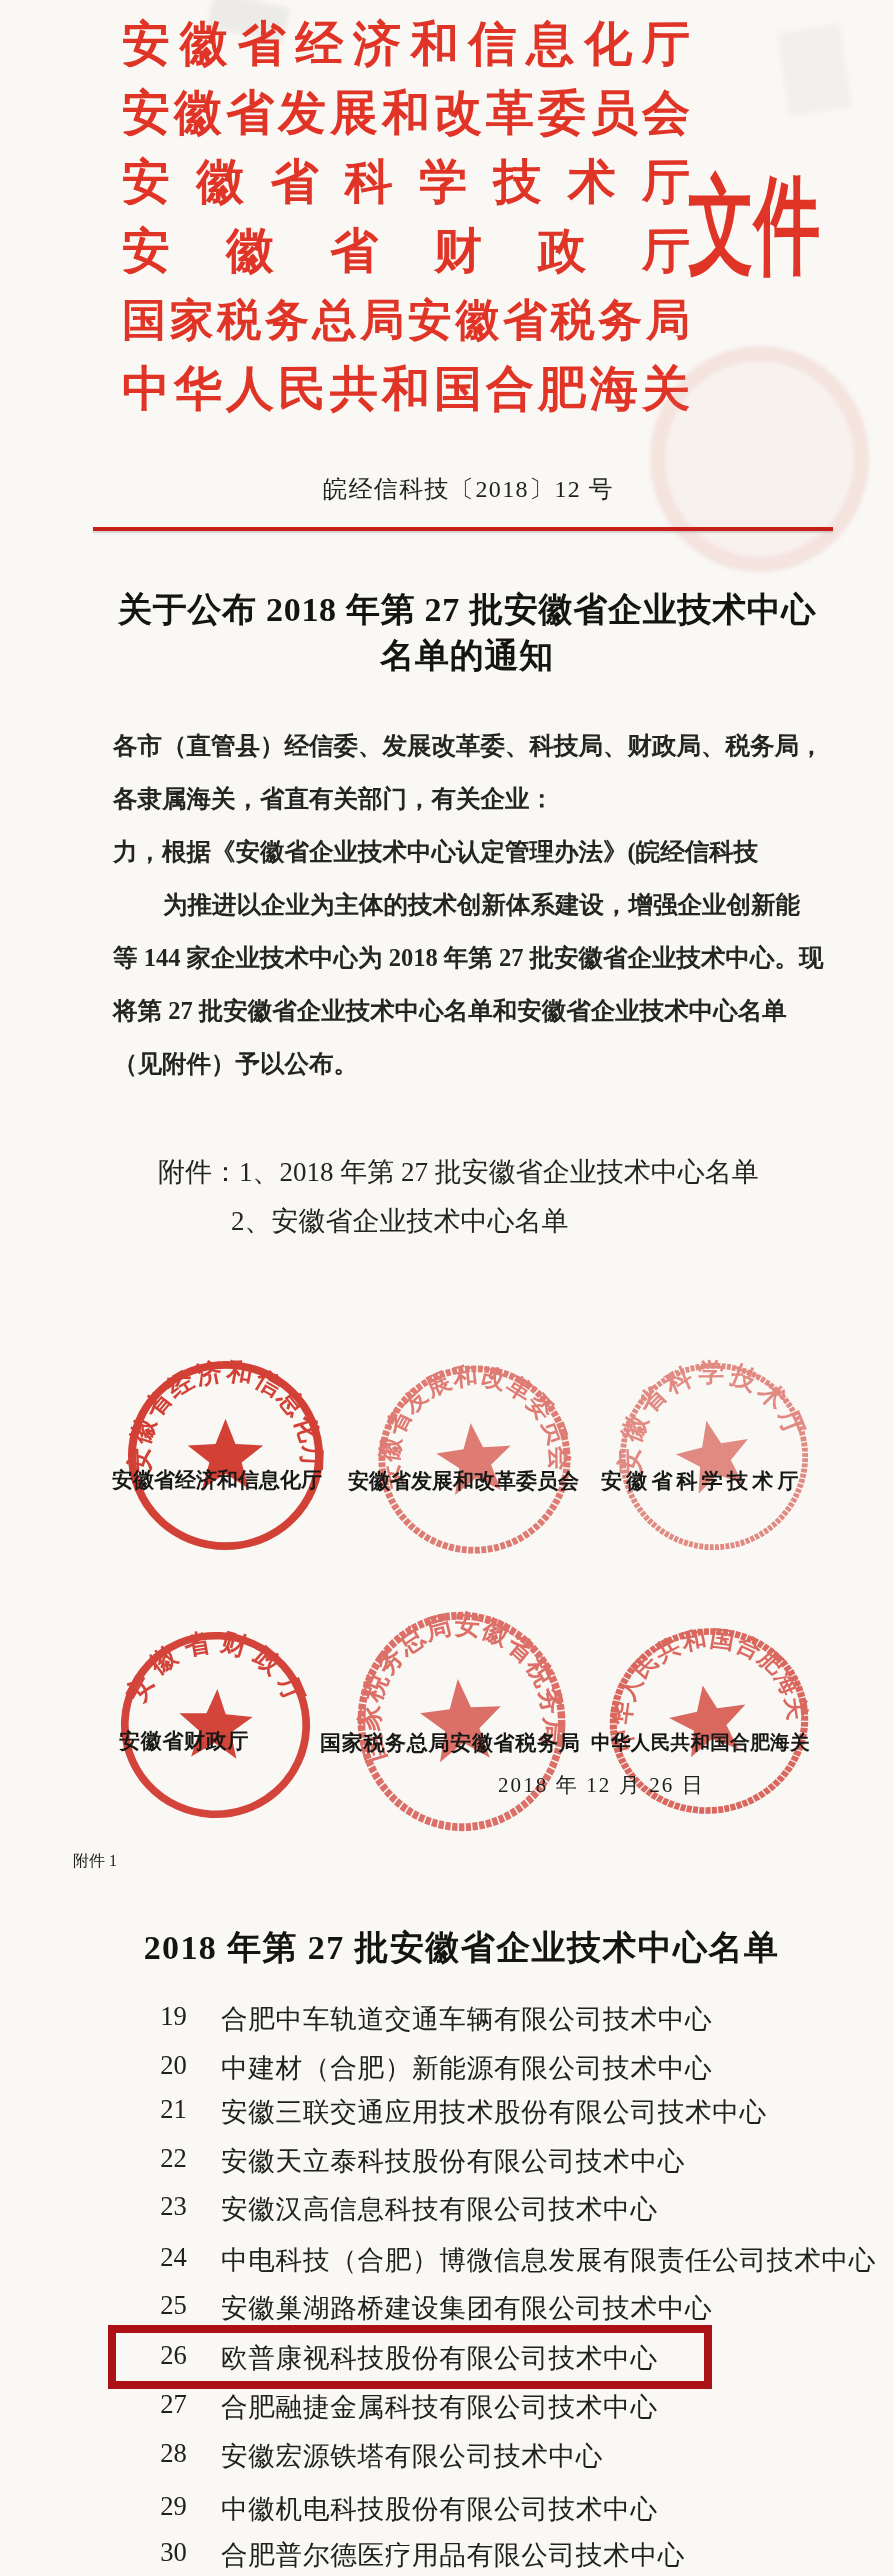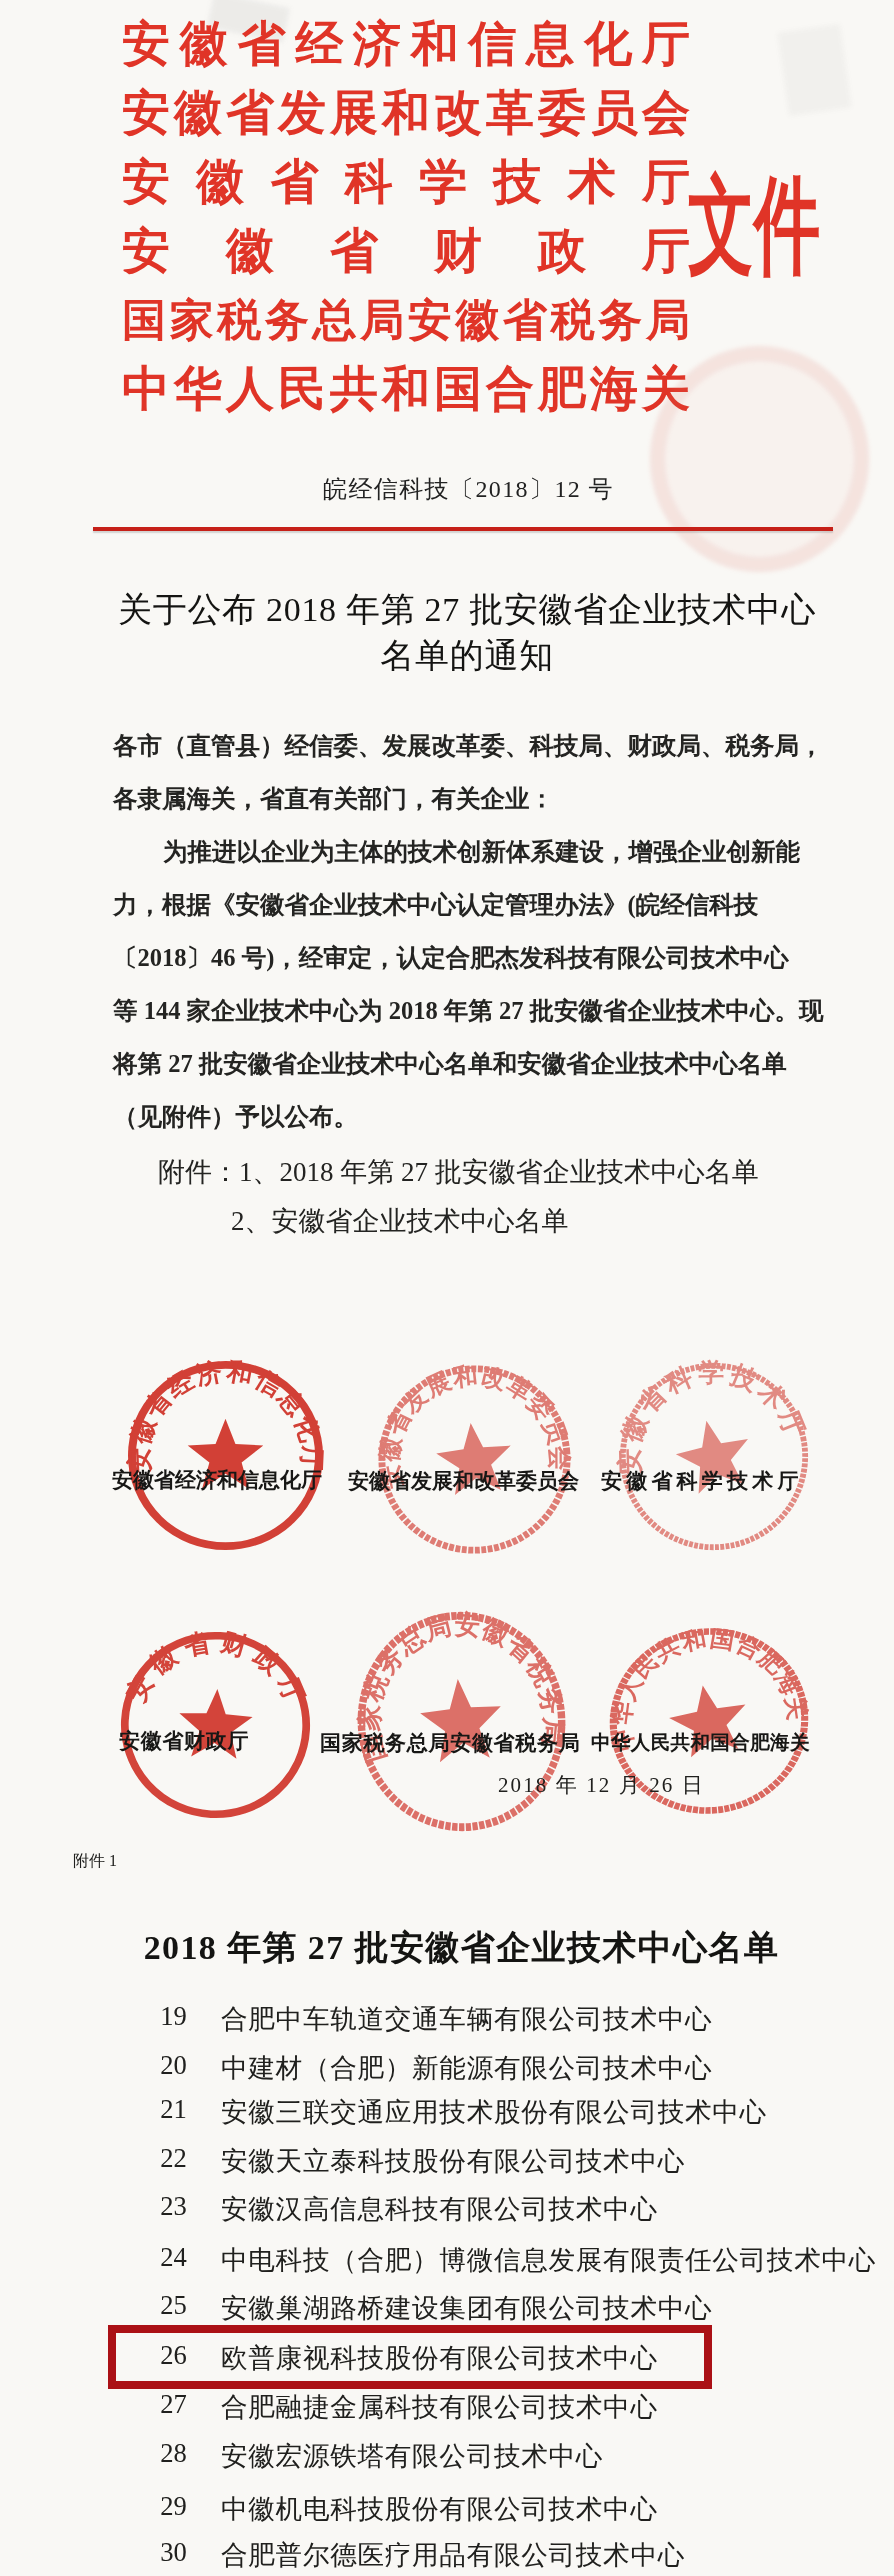--- a/index.html
+++ b/index.html
@@ -25,21 +25,21 @@
     position:absolute;left:0;top:473px;width:895px;text-align:center;
     font-size:24px;letter-spacing:1.4px;transform:translateX(21px);color:#222;
   }
   .red-line{
     position:absolute;left:93px;top:527px;width:740px;height:3.5px;
     background:#c62018;box-shadow:0 2.1px 1.4px rgba(140,140,140,0.35);
   }
   
   .doc-title{
     position:absolute;left:42px;top:587px;width:811px;text-align:center;
-    font-size:34px;font-weight:400;line-height:46px;letter-spacing:0.7px;
+    font-size:34px;font-weight:700;line-height:46px;letter-spacing:0.7px;
     transform:translateX(19.6px);color:#141412;
   }
   .body-text{position:absolute;left:113px;top:719px;width:727px;font-size:24.5px;color:#242422;}
   .body-line{white-space:nowrap;height:53px;line-height:53px;font-weight:bold;}
   .body-line.indent{text-indent:50px;}
   .attach-line{position:absolute;font-size:27px;white-space:nowrap;color:#242422;line-height:34px;}
   #attach-line-1{left:158px;top:1155px;}
   #attach-line-2{left:231px;top:1204px;}
   
   .watermark{
@@ -175,23 +175,22 @@
   <div class="red-line"></div>
 
   <div class="doc-title">
     <div>关于公布 2018 年第 27 批安徽省企业技术中心</div>
     <div>名单的通知</div>
   </div>
 
   <div class="body-text">
     <div class="body-line">各市（直管县）经信委、发展改革委、科技局、财政局、税务局，</div>
     <div class="body-line">各隶属海关，省直有关部门，有关企业：</div>
+    <div class="body-line">力，根据《安徽省企业技术中心认定管理办法》(皖经信科技</div>
     <div class="body-line indent">为推进以企业为主体的技术创新体系建设，增强企业创新能</div>
-    <div class="body-line">力，根据《安徽省企业技术中心认定管理办法》(皖经信科技</div>
-    <div class="body-line">〔2018〕46 号)，经审定，认定合肥杰发科技有限公司技术中心</div>
     <div class="body-line">等 144 家企业技术中心为 2018 年第 27 批安徽省企业技术中心。现</div>
     <div class="body-line">将第 27 批安徽省企业技术中心名单和安徽省企业技术中心名单</div>
     <div class="body-line">（见附件）予以公布。</div>
   </div>
 
   <div class="attach-line" id="attach-line-1">附件：1、2018 年第 27 批安徽省企业技术中心名单</div>
   <div class="attach-line" id="attach-line-2">2、安徽省企业技术中心名单</div>
 
   <div class="seal" style="left:126px;top:1359px;width:199px;height:193px;opacity:.92;">
     <svg viewBox="0 0 200 200" preserveAspectRatio="none">

